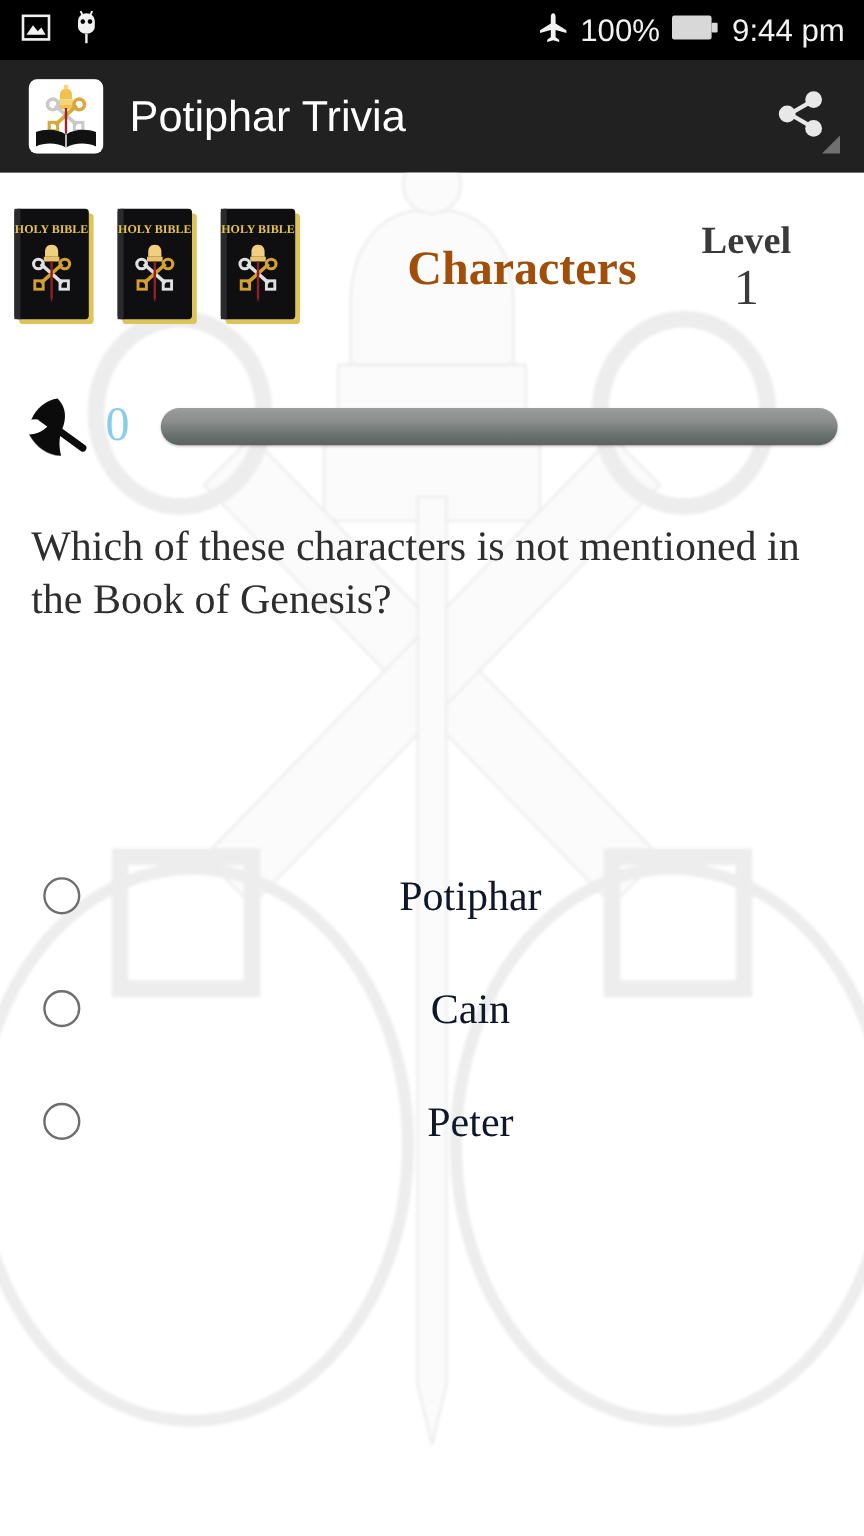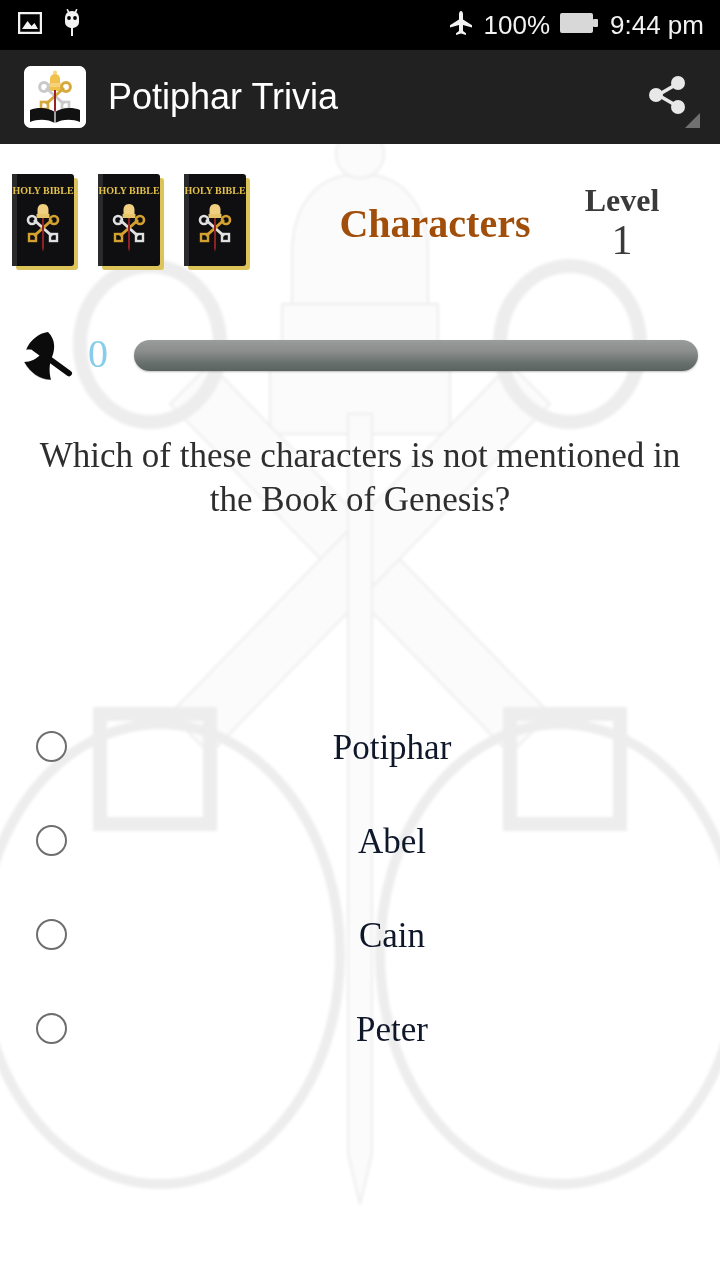--- a/index.html
+++ b/index.html
@@ -193,21 +193,21 @@
     background: linear-gradient(to bottom, #9a9d9c 0%, #8b8e8d 35%, #67706c 75%, #5b625f 100%);
     box-shadow: 0 1px 2px rgba(0,0,0,0.25);
   }
 
   
   .question {
     position: absolute;
     top: 290px;
     left: 26px;
     width: 668px;
-    text-align: center;
+    text-align: left;
     color: #2e2e2e;
     font-family: "Liberation Serif", serif;
     font-size: 35px;
     line-height: 1.26;
   }
 
   
   .options {
     position: absolute;
     top: 556px;
@@ -470,24 +470,20 @@
 
   <div class="question">Which of these characters is not mentioned in the Book of Genesis?</div>
 
   <div class="options">
     <div class="option-row">
       <span class="radio"></span>
       <span class="option-label">Potiphar</span>
     </div>
     <div class="option-row">
       <span class="radio"></span>
-      <span class="option-label">Abel</span>
-    </div>
-    <div class="option-row">
-      <span class="radio"></span>
       <span class="option-label">Cain</span>
     </div>
     <div class="option-row">
       <span class="radio"></span>
       <span class="option-label">Peter</span>
     </div>
   </div>
 
 </div>
 

